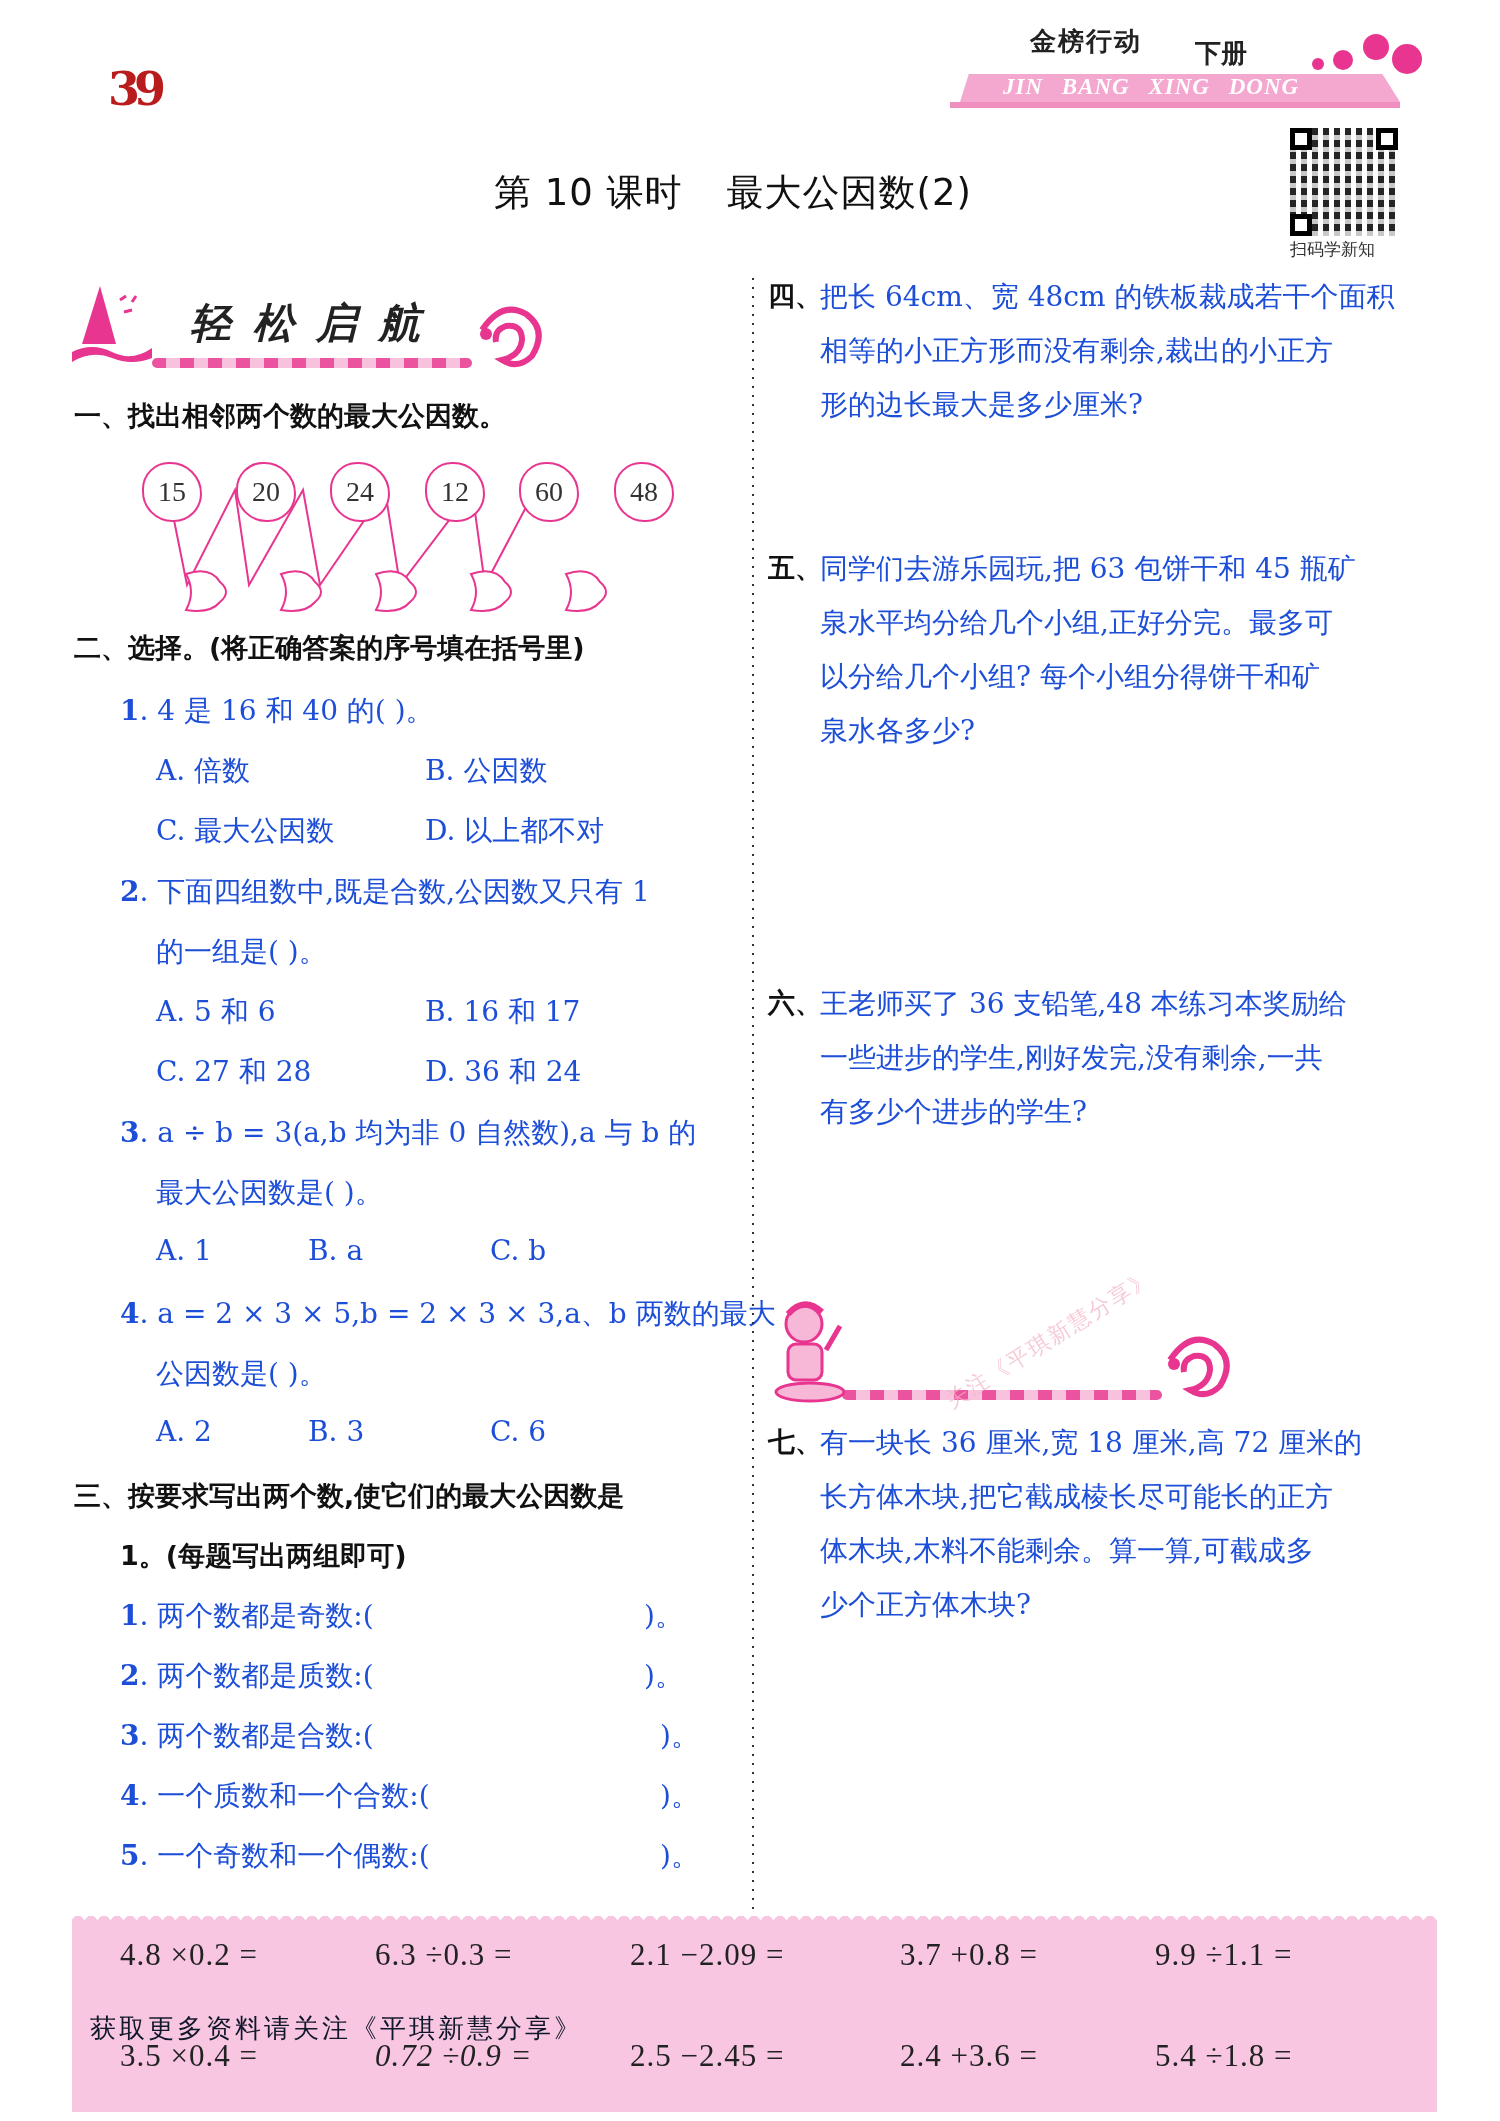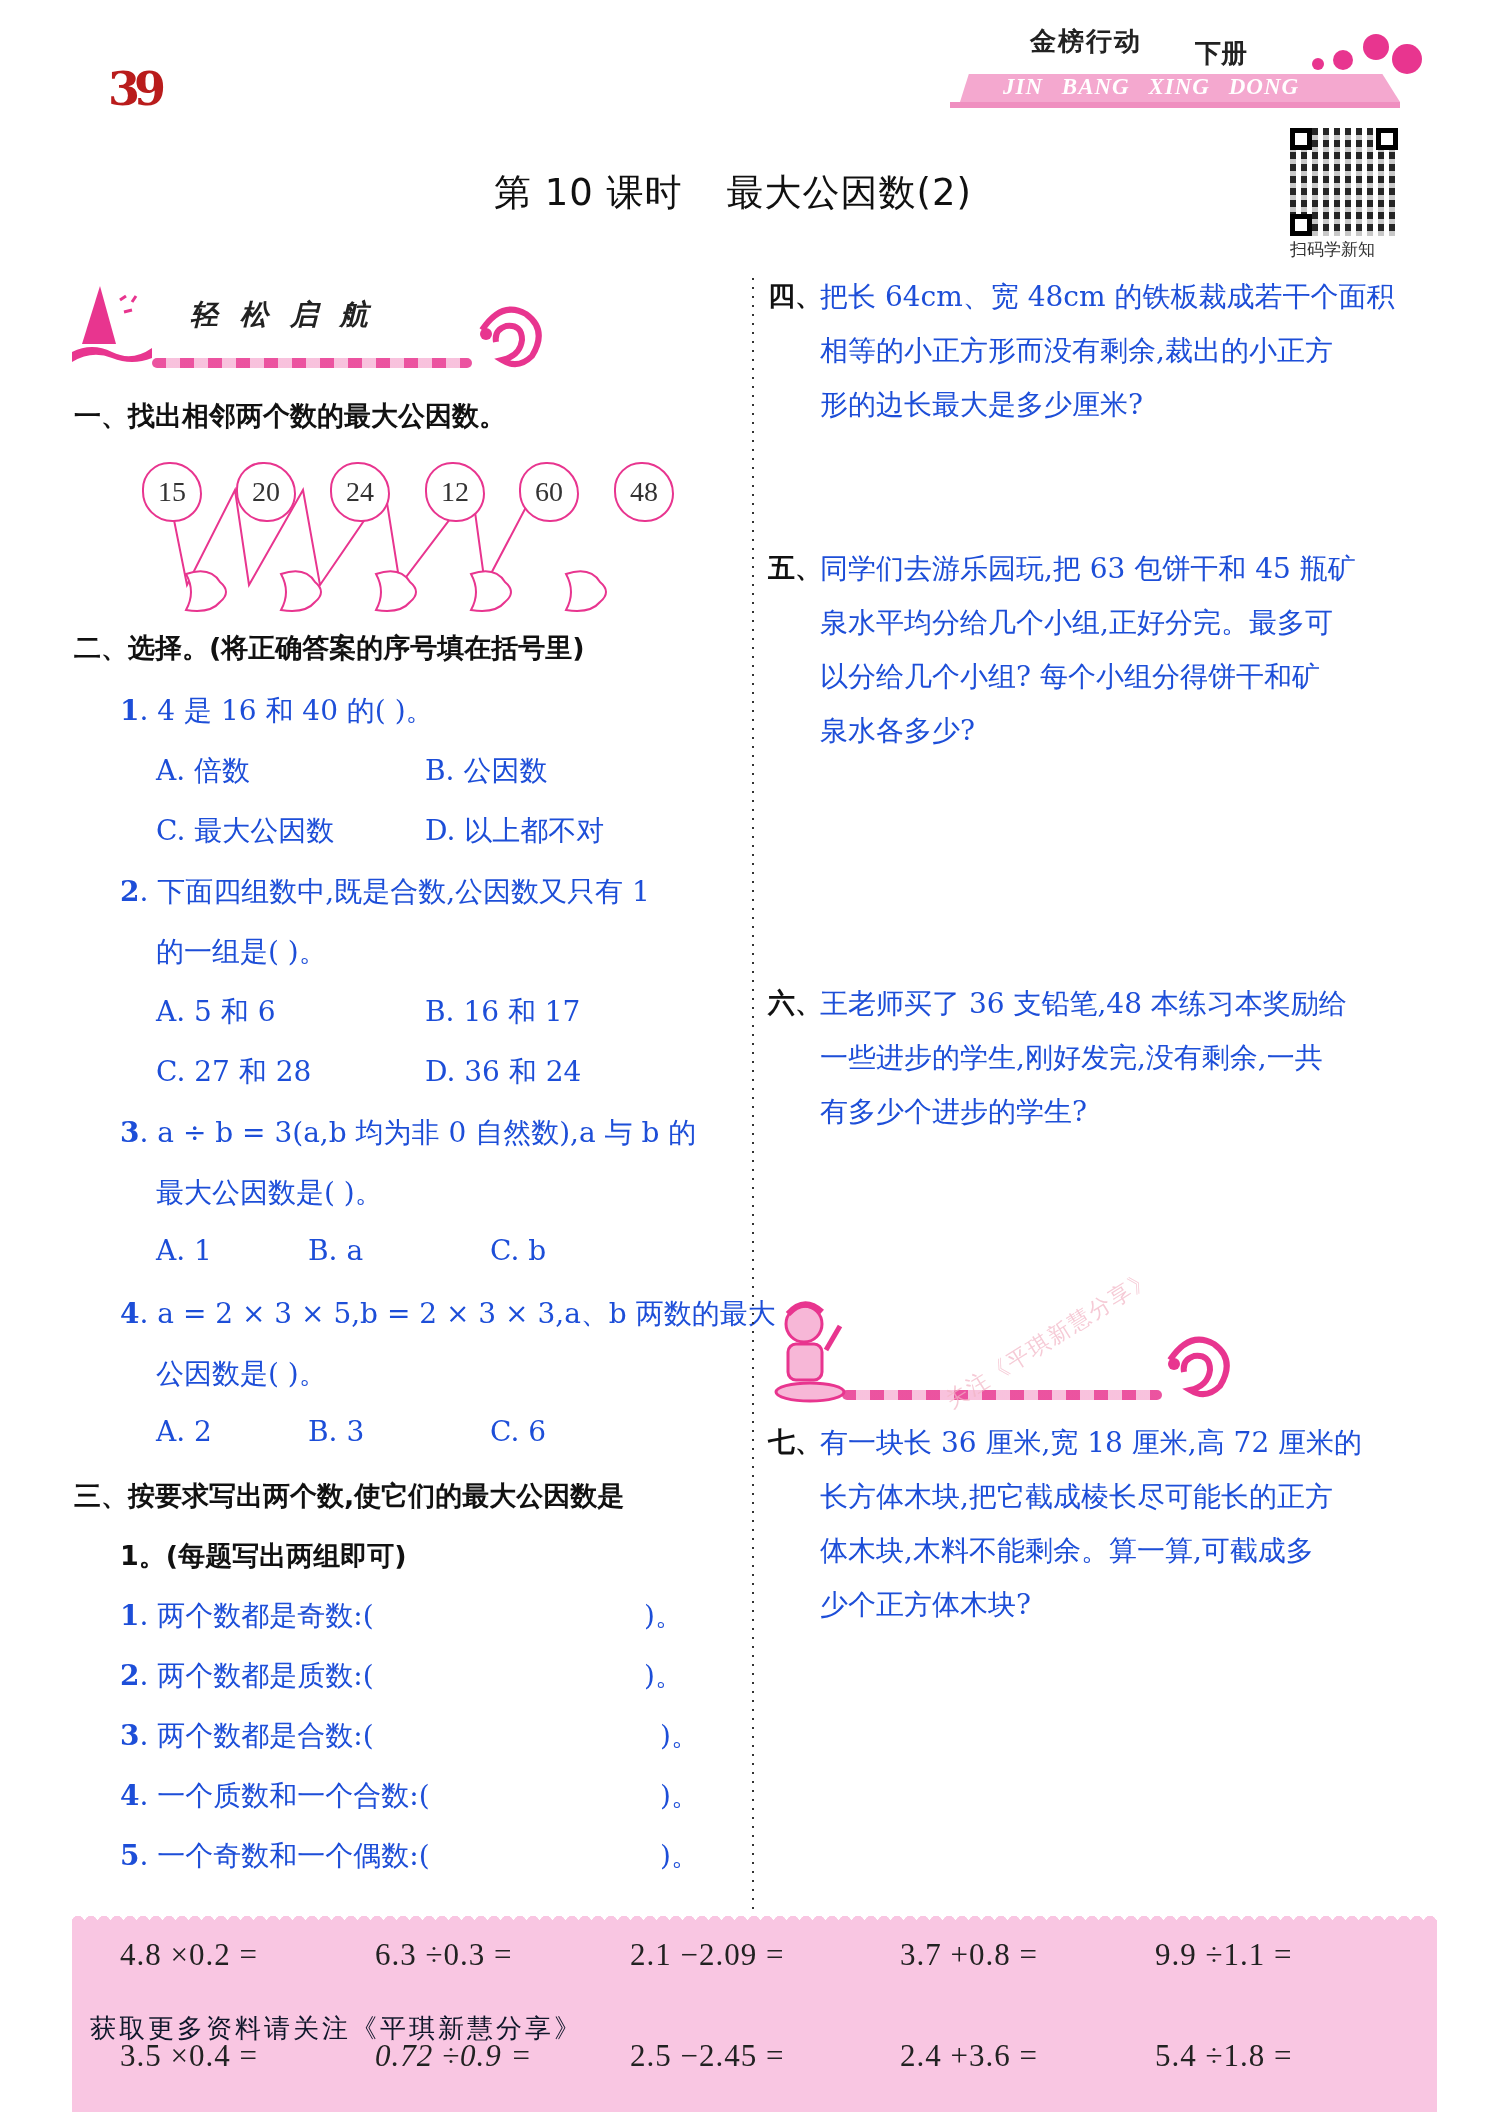--- a/index.html
+++ b/index.html
@@ -15,21 +15,21 @@
   .dot{border-radius:50%;background:#e8358f;}
   .qr{left:1290px;top:128px;width:108px;height:108px;background:
      repeating-linear-gradient(90deg,#000 0 6px,#fff 6px 11px),#000;
      opacity:.85;}
   .qr-inner{left:1290px;top:128px;width:108px;height:108px;
      background:repeating-linear-gradient(0deg,rgba(255,255,255,.75) 0 5px,transparent 5px 12px);}
   .qr-corner{width:22px;height:22px;border:5px solid #000;background:#fff;box-sizing:border-box;}
   .qr-caption{left:1290px;top:238px;font-family:"DejaVu Sans",sans-serif;font-size:17px;color:#333;}
   .title{left:494px;top:168px;font-family:"DejaVu Sans",sans-serif;font-size:37px;letter-spacing:1px;color:#111;}
   .title .gap{display:inline-block;width:44px;}
-  .banner-text{font-family:"DejaVu Serif",serif;font-weight:bold;font-size:28px;letter-spacing:22px;color:#222;font-style:italic;}
+  .banner-text{font-family:"DejaVu Serif",serif;font-weight:bold;font-size:41px;letter-spacing:22px;color:#222;font-style:italic;}
   .wave{height:10px;background:repeating-linear-gradient(90deg,#e8358f 0 14px,#f7b7d7 14px 28px);border-radius:6px;opacity:.85;}
   .sec-h{font-family:"DejaVu Sans",sans-serif;font-weight:bold;font-size:27px;color:#111;}
   .txt{font-family:"DejaVu Serif",serif;font-size:28px;color:#1d4ed8;}
   .num{font-weight:bold;}
   .divider{left:752px;top:278px;width:2px;height:1640px;
      background:repeating-linear-gradient(180deg,#333 0 2px,transparent 2px 9px);}
   .flower{width:56px;height:56px;border:2px solid #e8358f;border-radius:46% 54% 48% 52%;background:#fff;
      display:flex;align-items:center;justify-content:center;font-family:"Liberation Serif",serif;font-size:28px;color:#333;
      box-shadow:0 0 0 2px #fff inset;}
   .heart{width:54px;height:48px;}

